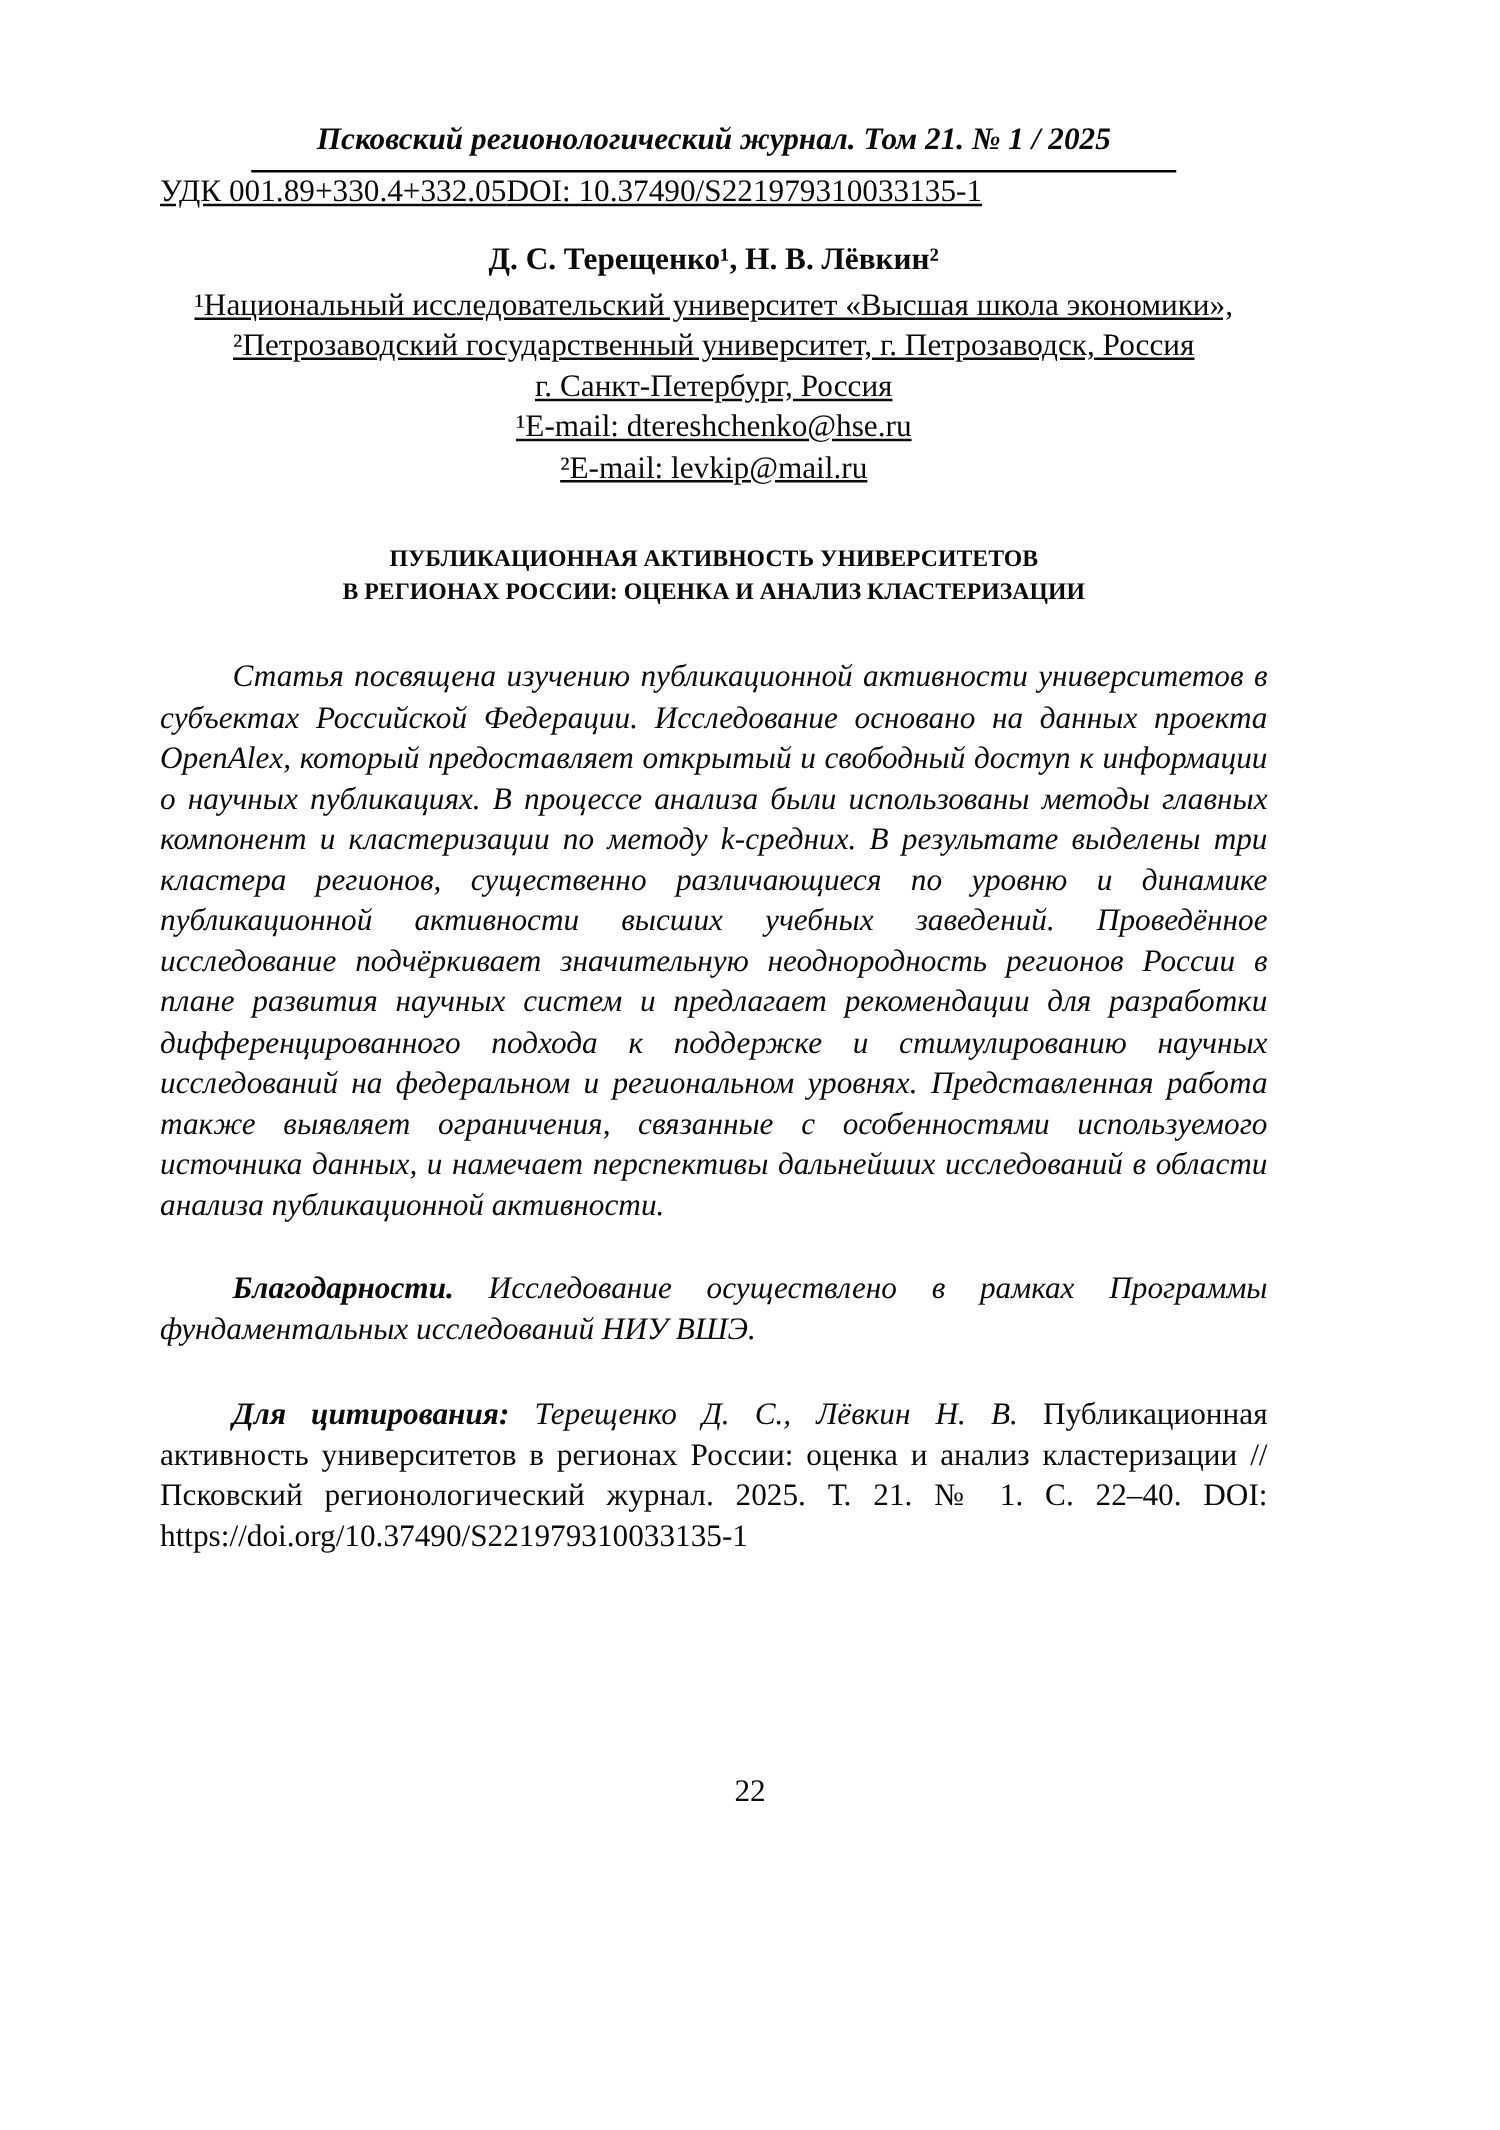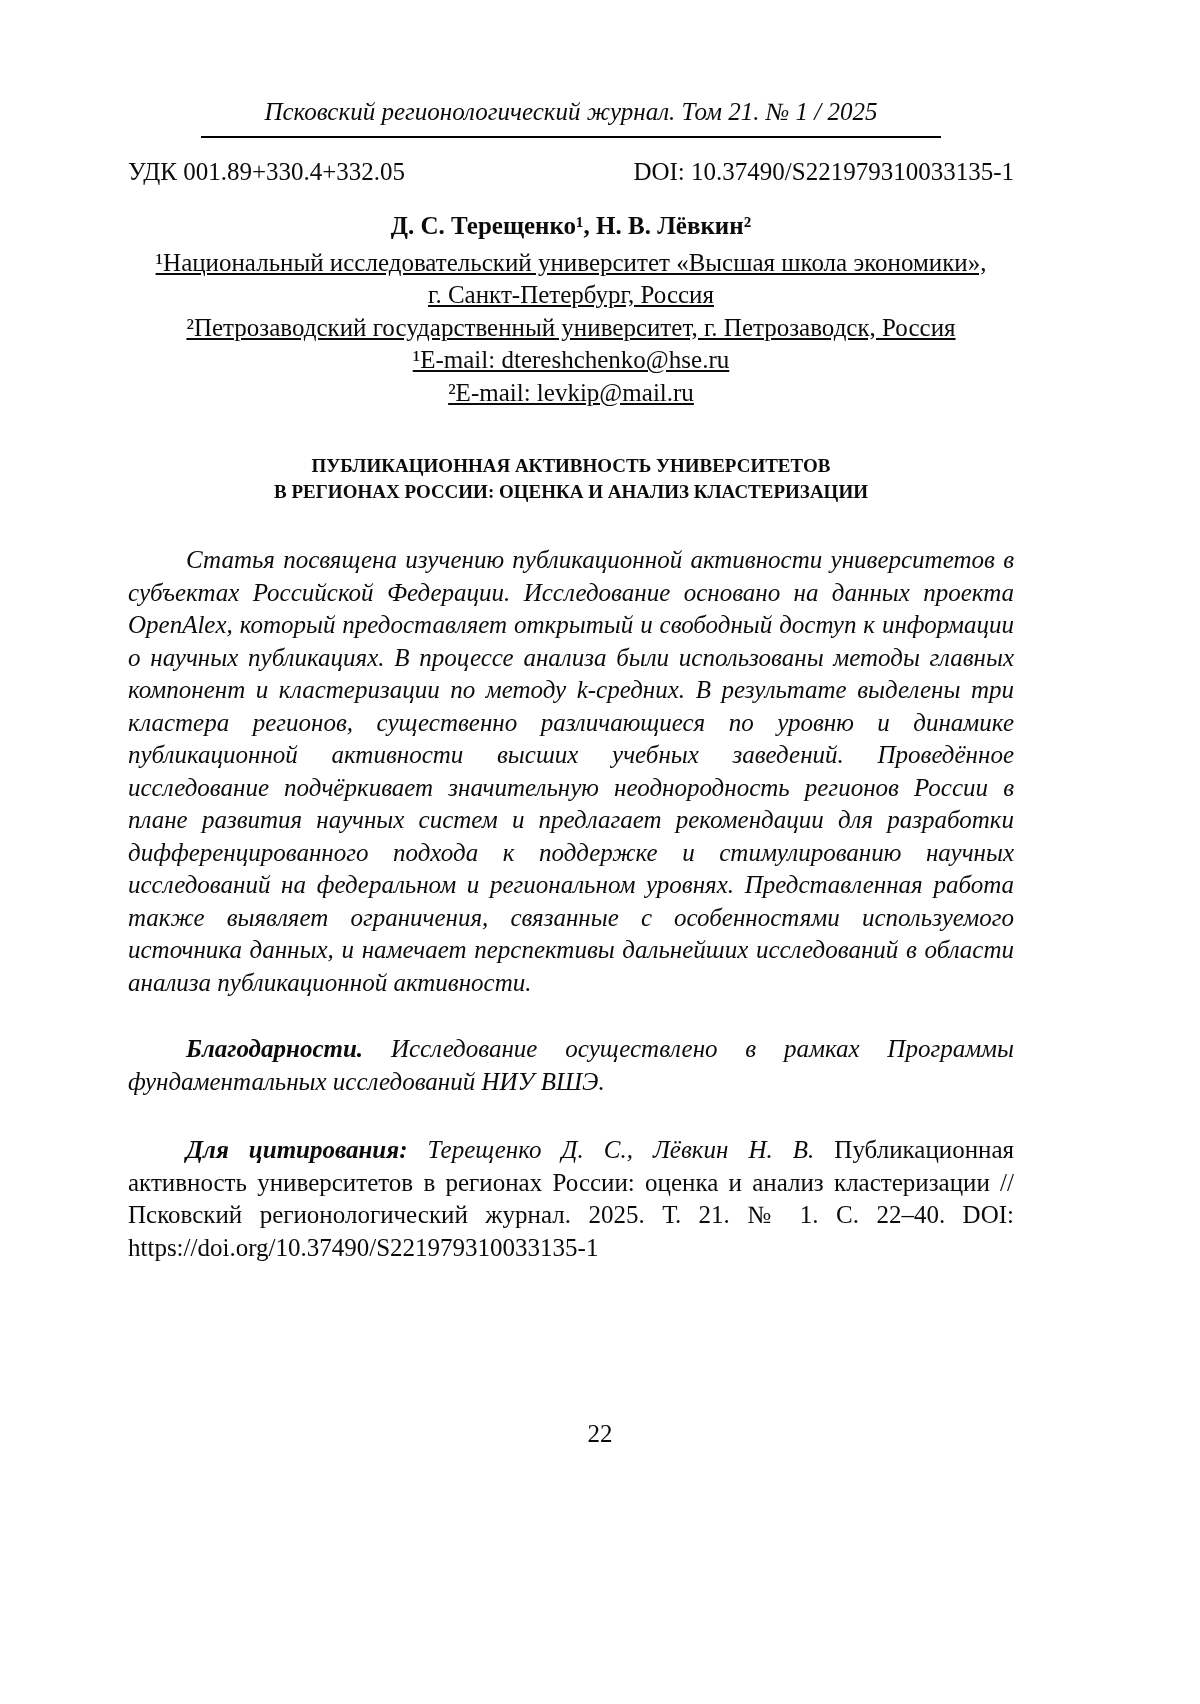--- a/index.html
+++ b/index.html
@@ -17,31 +17,31 @@
     color: #0b0b0b;
     font-family: "Liberation Serif", "DejaVu Serif", serif;
     font-size: 25px;
     line-height: 1.3;
     padding: 96px 186px 0 128px;
     overflow: hidden;
   }
   .running-head {
     text-align: center;
     font-style: italic;
+    font-weight: bold;
   }
   .header-rule {
     width: 740px;
     height: 2px;
     background: #000;
     margin: 7px auto 0 auto;
   }
   .meta-row {
     display: flex;
-    justify-content: space-between;
-    margin-top: 18px;
+    text-decoration: underline;
   }
   .authors {
     text-align: center;
     font-weight: bold;
     margin-top: 22px;
   }
   .affiliations {
     text-align: center;
     margin-top: 4px;
     text-decoration: underline;
@@ -106,22 +106,22 @@
 
   <div class="meta-row">
     <span>УДК 001.89+330.4+332.05</span>
     <span>DOI: 10.37490/S221979310033135-1</span>
   </div>
 
   <div class="authors">Д. С. Терещенко¹, Н. В. Лёвкин²</div>
 
   <div class="affiliations">
     <div>¹Национальный исследовательский университет «Высшая школа экономики»,</div>
+    <div>²Петрозаводский государственный университет, г. Петрозаводск, Россия</div>
     <div>г. Санкт-Петербург, Россия</div>
-    <div>²Петрозаводский государственный университет, г. Петрозаводск, Россия</div>
     <div>¹E-mail: dtereshchenko@hse.ru</div>
     <div>²E-mail: levkip@mail.ru</div>
   </div>
 
   <h1 class="article-title">ПУБЛИКАЦИОННАЯ АКТИВНОСТЬ УНИВЕРСИТЕТОВ
 В РЕГИОНАХ РОССИИ: ОЦЕНКА И АНАЛИЗ КЛАСТЕРИЗАЦИИ</h1>
 
   <p class="para abstract">Статья посвящена изучению публикационной активности университетов в субъектах Российской Федерации. Исследование основано на данных проекта OpenAlex, который предоставляет открытый и свободный доступ к информации о научных публикациях. В процессе анализа были использованы методы главных компонент и кластеризации по методу k-средних. В результате выделены три кластера регионов, существенно различающиеся по уровню и динамике публикационной активности высших учебных заведений. Проведённое исследование подчёркивает значительную неоднородность регионов России в плане развития научных систем и предлагает рекомендации для разработки дифференцированного подхода к поддержке и стимулированию научных исследований на федеральном и региональном уровнях. Представленная работа также выявляет ограничения, связанные с особенностями используемого источника данных, и намечает перспективы дальнейших исследований в области анализа публикационной активности.</p>
 
 

